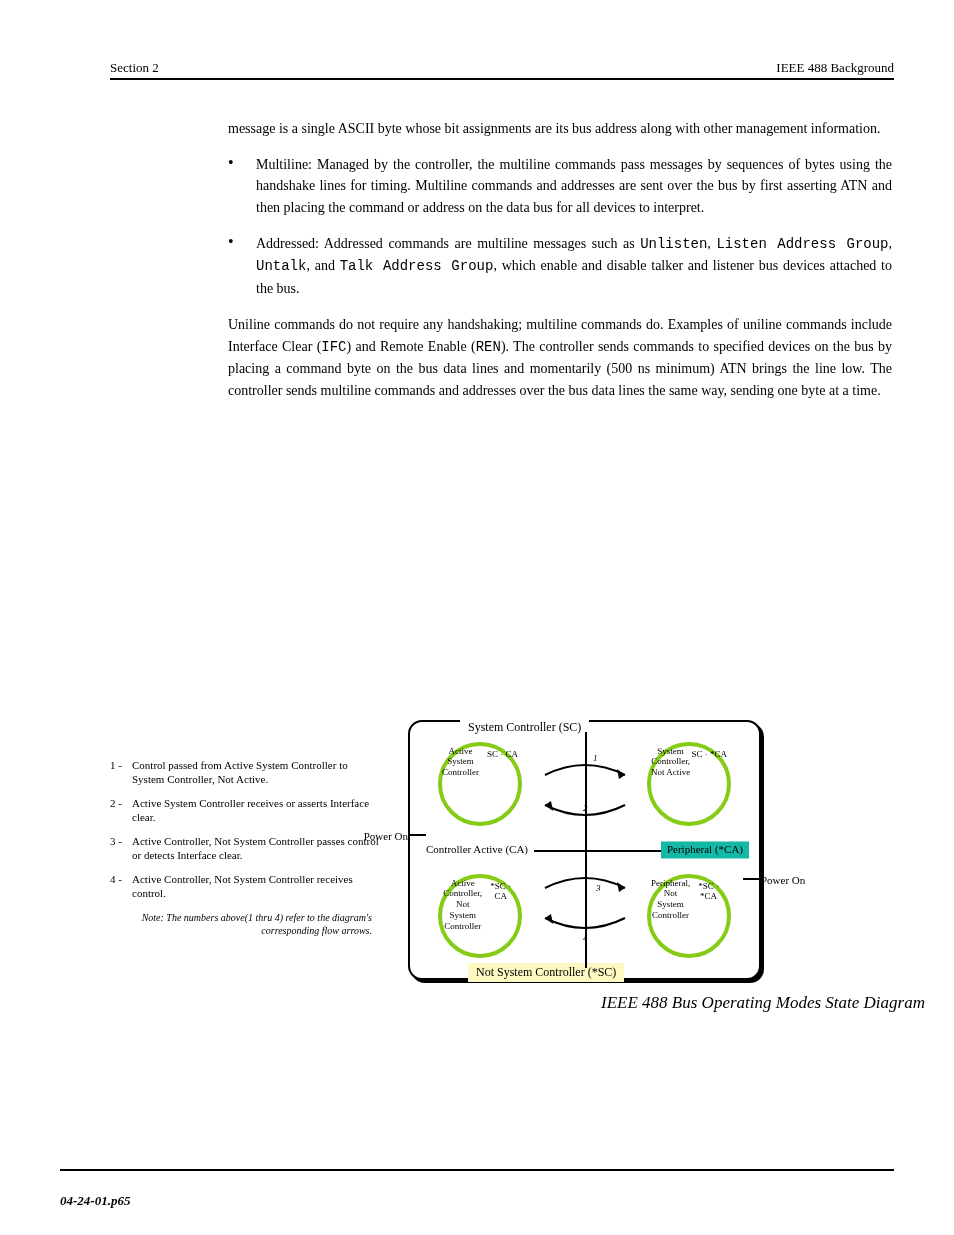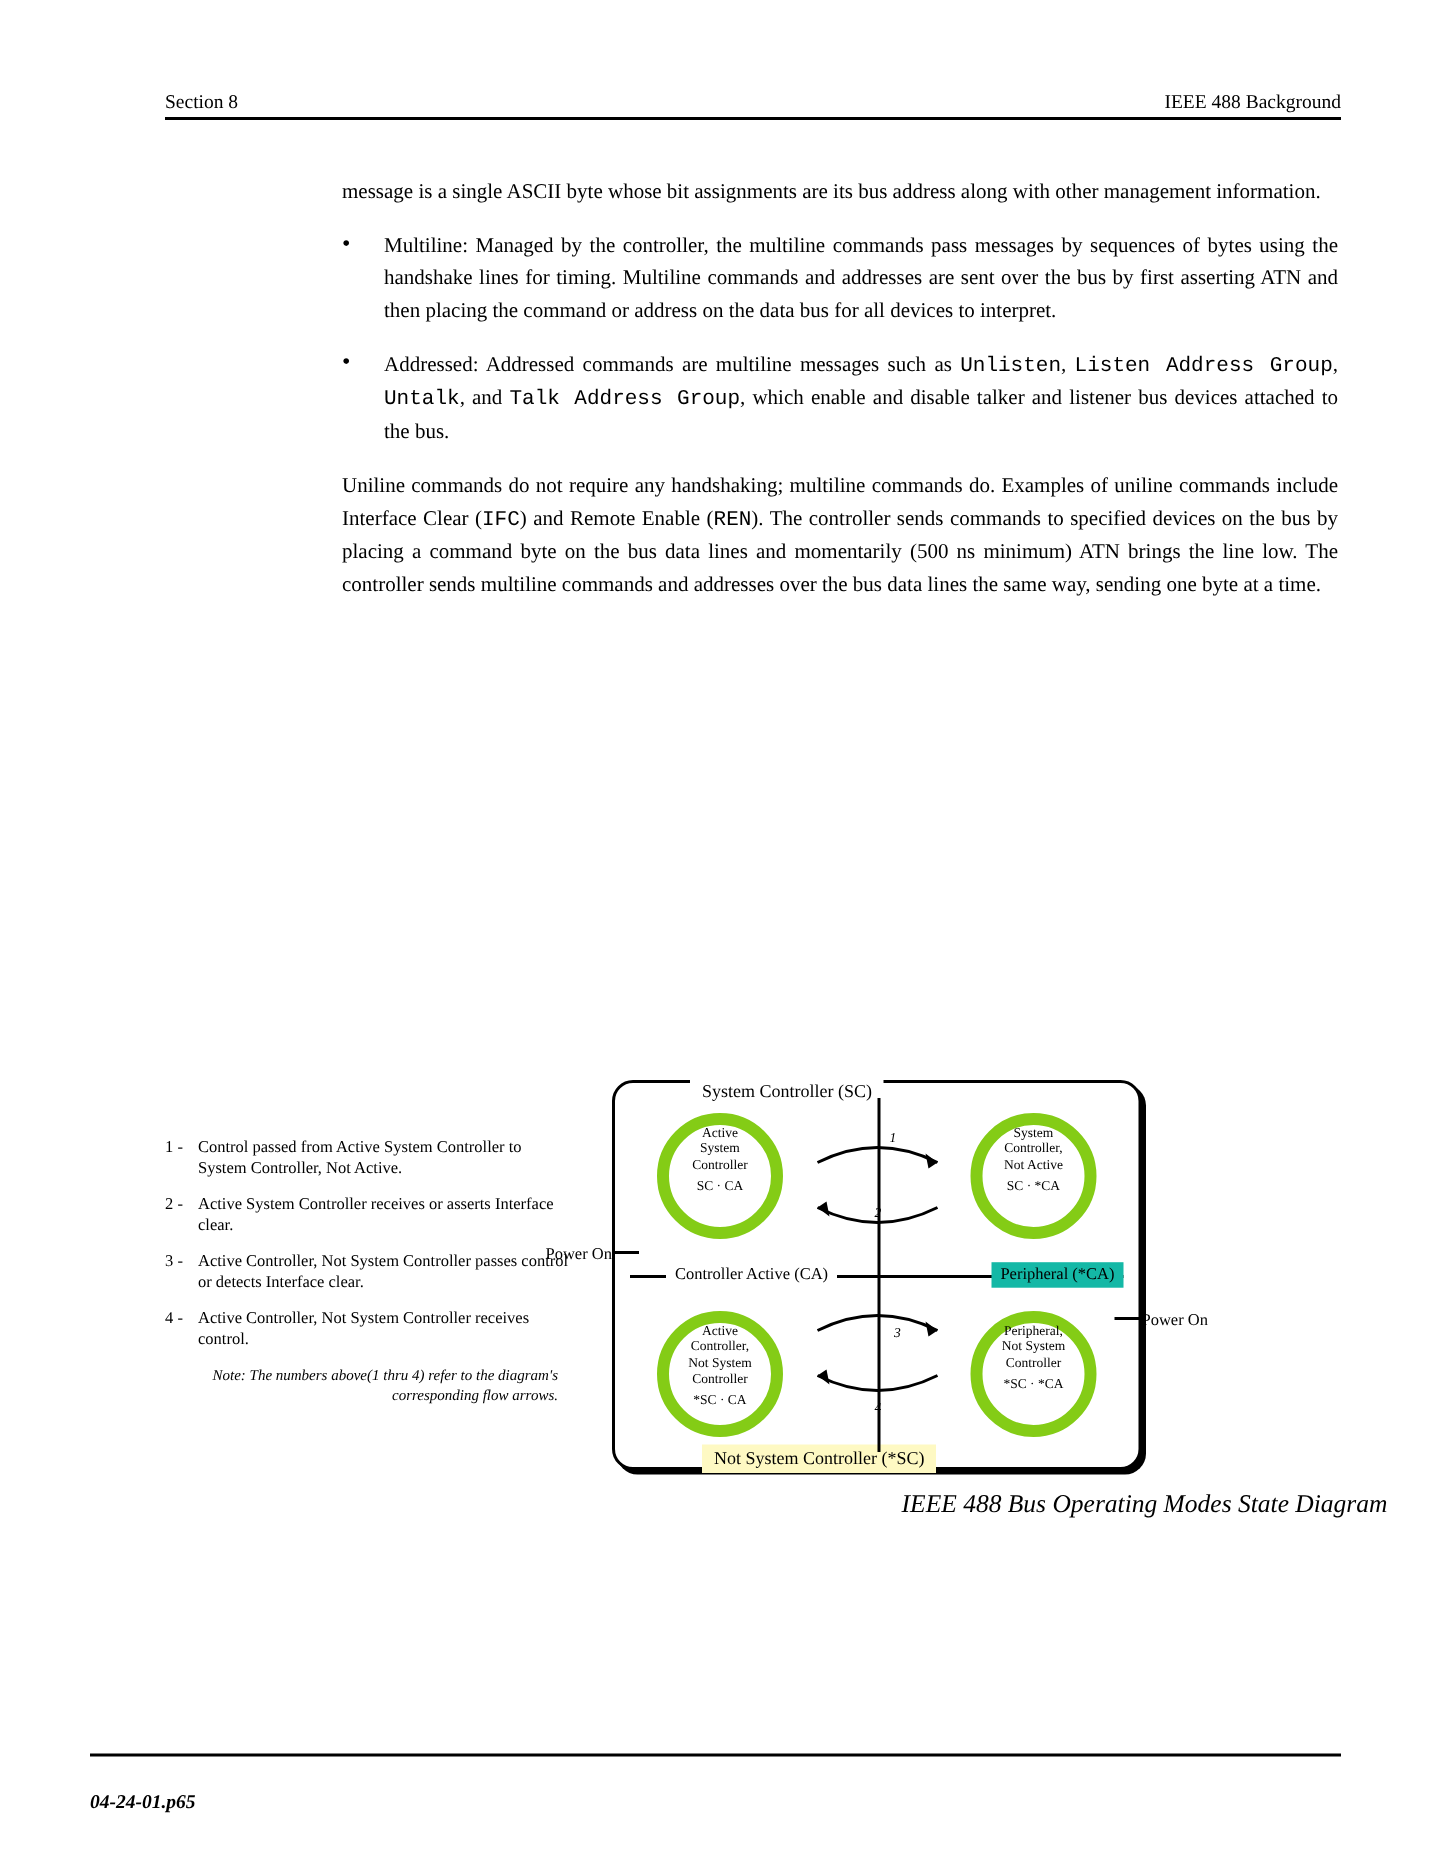--- a/index.html
+++ b/index.html
@@ -23,24 +23,24 @@
   .legend .num { width:22px; }
   .legend .txt { flex:1; }
   .note { font-style:italic; margin-top:12px; font-size:10px; text-align:right; padding-right:8px; }
 
   .diagram { position:absolute; left:180px; top:0; width:353px; height:260px; }
   .d-frame { position:absolute; inset:0; border:2px solid #000; border-radius:14px; background:#fff; box-shadow:3px 3px 0 #000; }
   .sc-top  { position:absolute; left:52px; top:-2px; background:#fff; padding:0 8px; font-size:12px; }
   .sc-bot  { position:absolute; left:60px; bottom:-2px; background:#fef9c3; padding:0 8px; font-size:12px; }
   .vline   { position:absolute; top:12px; bottom:12px; width:2px; background:#000; left:50%; }
   .hline   { position:absolute; left:12px; right:12px; height:2px; background:#000; top:50%; }
-  .mid-left  { position:absolute; top:50%; left:12px;  transform:translateY(-50%); background:#fff; padding:0 6px; font-size:11px;margin-left:24px; }
+  .mid-left  { position:absolute; top:50%; left:12px;  transform:translateY(-50%); background:#fff; padding:0 6px; font-size:11px; }
   .mid-right { position:absolute; top:50%; right:12px; transform:translateY(-50%); background:#14b8a6; padding:0 6px; font-size:11px; }
 
-  .state { position:absolute; width:84px; height:84px; border:8px solid #84cc16; border-radius:50%; background:#fff; font-size:9px; text-align:center; display:flex; flex-direction:column; justify-content:flex-start; line-height:1.2; }
+  .state { position:absolute; width:84px; height:84px; border:4px solid #84cc16; border-radius:50%; background:#fff; font-size:9px; text-align:center; display:flex; flex-direction:row; justify-content:space-between; line-height:1.2; }
   .s-tl { top:22px;  left:30px;  }
   .s-tr { top:22px;  right:30px; }
   .s-bl { bottom:22px; left:30px;  }
   .s-br { bottom:22px; right:30px; }
   .eq { font-size:9px; margin-top:3px; }
 
   .arrow-top    { position:absolute; top:40px;  left:50%; transform:translateX(-50%); }
   .arrow-top svg { display:block; }
   .arrow-bottom { position:absolute; bottom:40px; left:50%; transform:translateX(-50%); }
   .num-badge { position:absolute; font-size:9px; font-style:italic; }
@@ -56,21 +56,21 @@
 
   .footer-rule { position:absolute; left:60px; right:60px; bottom:64px; border-top:2px solid #000; }
   .footer-row  { position:absolute; left:60px; right:60px; bottom:44px; display:flex; justify-content:space-between; font-size:13px; }
   .manual-num  { position:absolute; left:60px; bottom:26px; font-style:italic; font-size:13px;font-weight:bold; }
 </style>
 </head>
 <body>
 
 <div class="page">
   <div class="header-row">
-    <span>Section 8</span>
+    <span>Section 2</span>
     <span>IEEE 488 Background</span>
   </div>
   <div class="hr-top"></div>
 
   <div class="content">
     <p class="intro">message is a single ASCII byte whose bit assignments are its bus address along with other management information.</p>
 
     <div class="bullet-block">
       <div class="bul">•</div>
       <div class="btxt">Multiline: Managed by the controller, the multiline commands pass messages by sequences of bytes using the handshake lines for timing. Multiline commands and addresses are sent over the bus by first asserting ATN and then placing the command or address on the data bus for all devices to interpret.</div>

